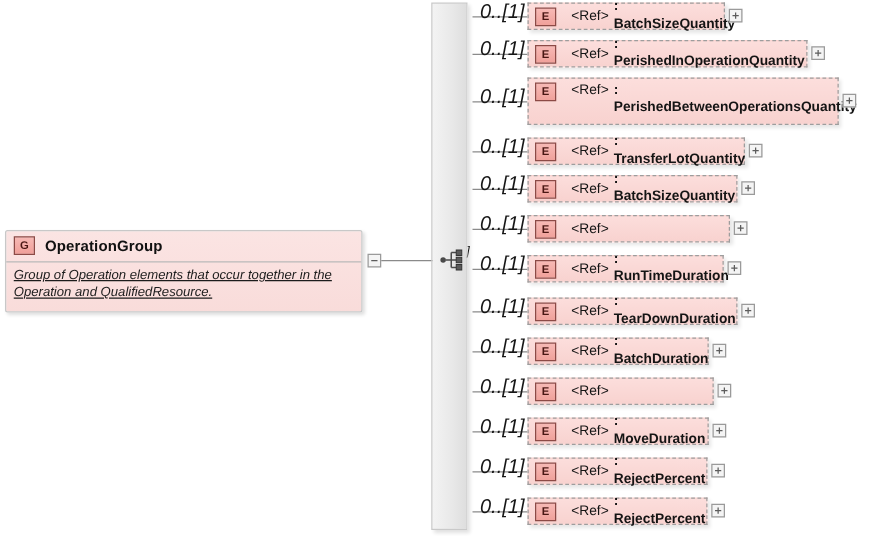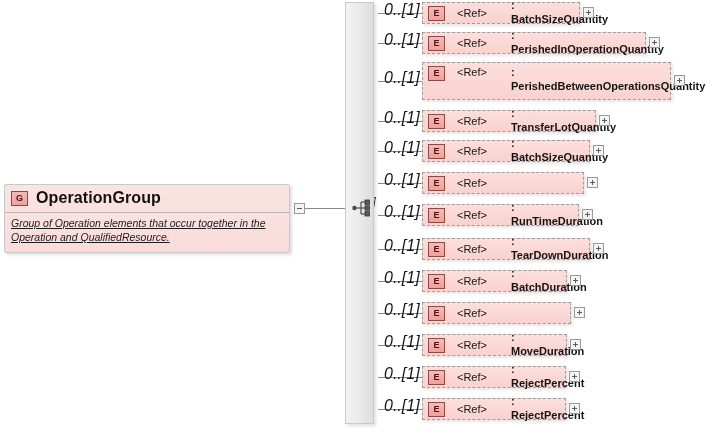--- a/index.html
+++ b/index.html
@@ -52,21 +52,21 @@
     background: linear-gradient(to bottom, #f7b9b5 0%, #f09f99 100%);
     border: 1px solid #8c4a46;
     color: #4a1714;
     font-size: 9px;
     font-weight: bold;
     font-family: "Liberation Sans", sans-serif;
     margin-right: 8px;
     line-height: 1;
   }
   .group-title {
-    font-size: 16px;
+    font-size: 12px;
     font-weight: bold;
     color: #111111;
     letter-spacing: 0.1px;
     text-align: center;
   }
   .group-desc {
     padding: 4px 6px 7px 6px;
     font-style: italic;
     font-size: 10.5px;
     line-height: 1.32;
@@ -190,21 +190,21 @@
     font-weight: bold;
     line-height: 1;
   }
   .ref-text {
     margin-left: 12px;
     font-size: 11px;
     color: #141414;
     white-space: nowrap;
   }
   .name-text {
-    margin-left: 24px;
+    margin-left: 4px;
     font-size: 11px;
     font-weight: bold;
     color: #141414;
     line-height: 1.25;
   }
   .row.tall .name-text { white-space: normal; width: 124px; }
 
   .expand {
     position: absolute;
     top: 5px;

